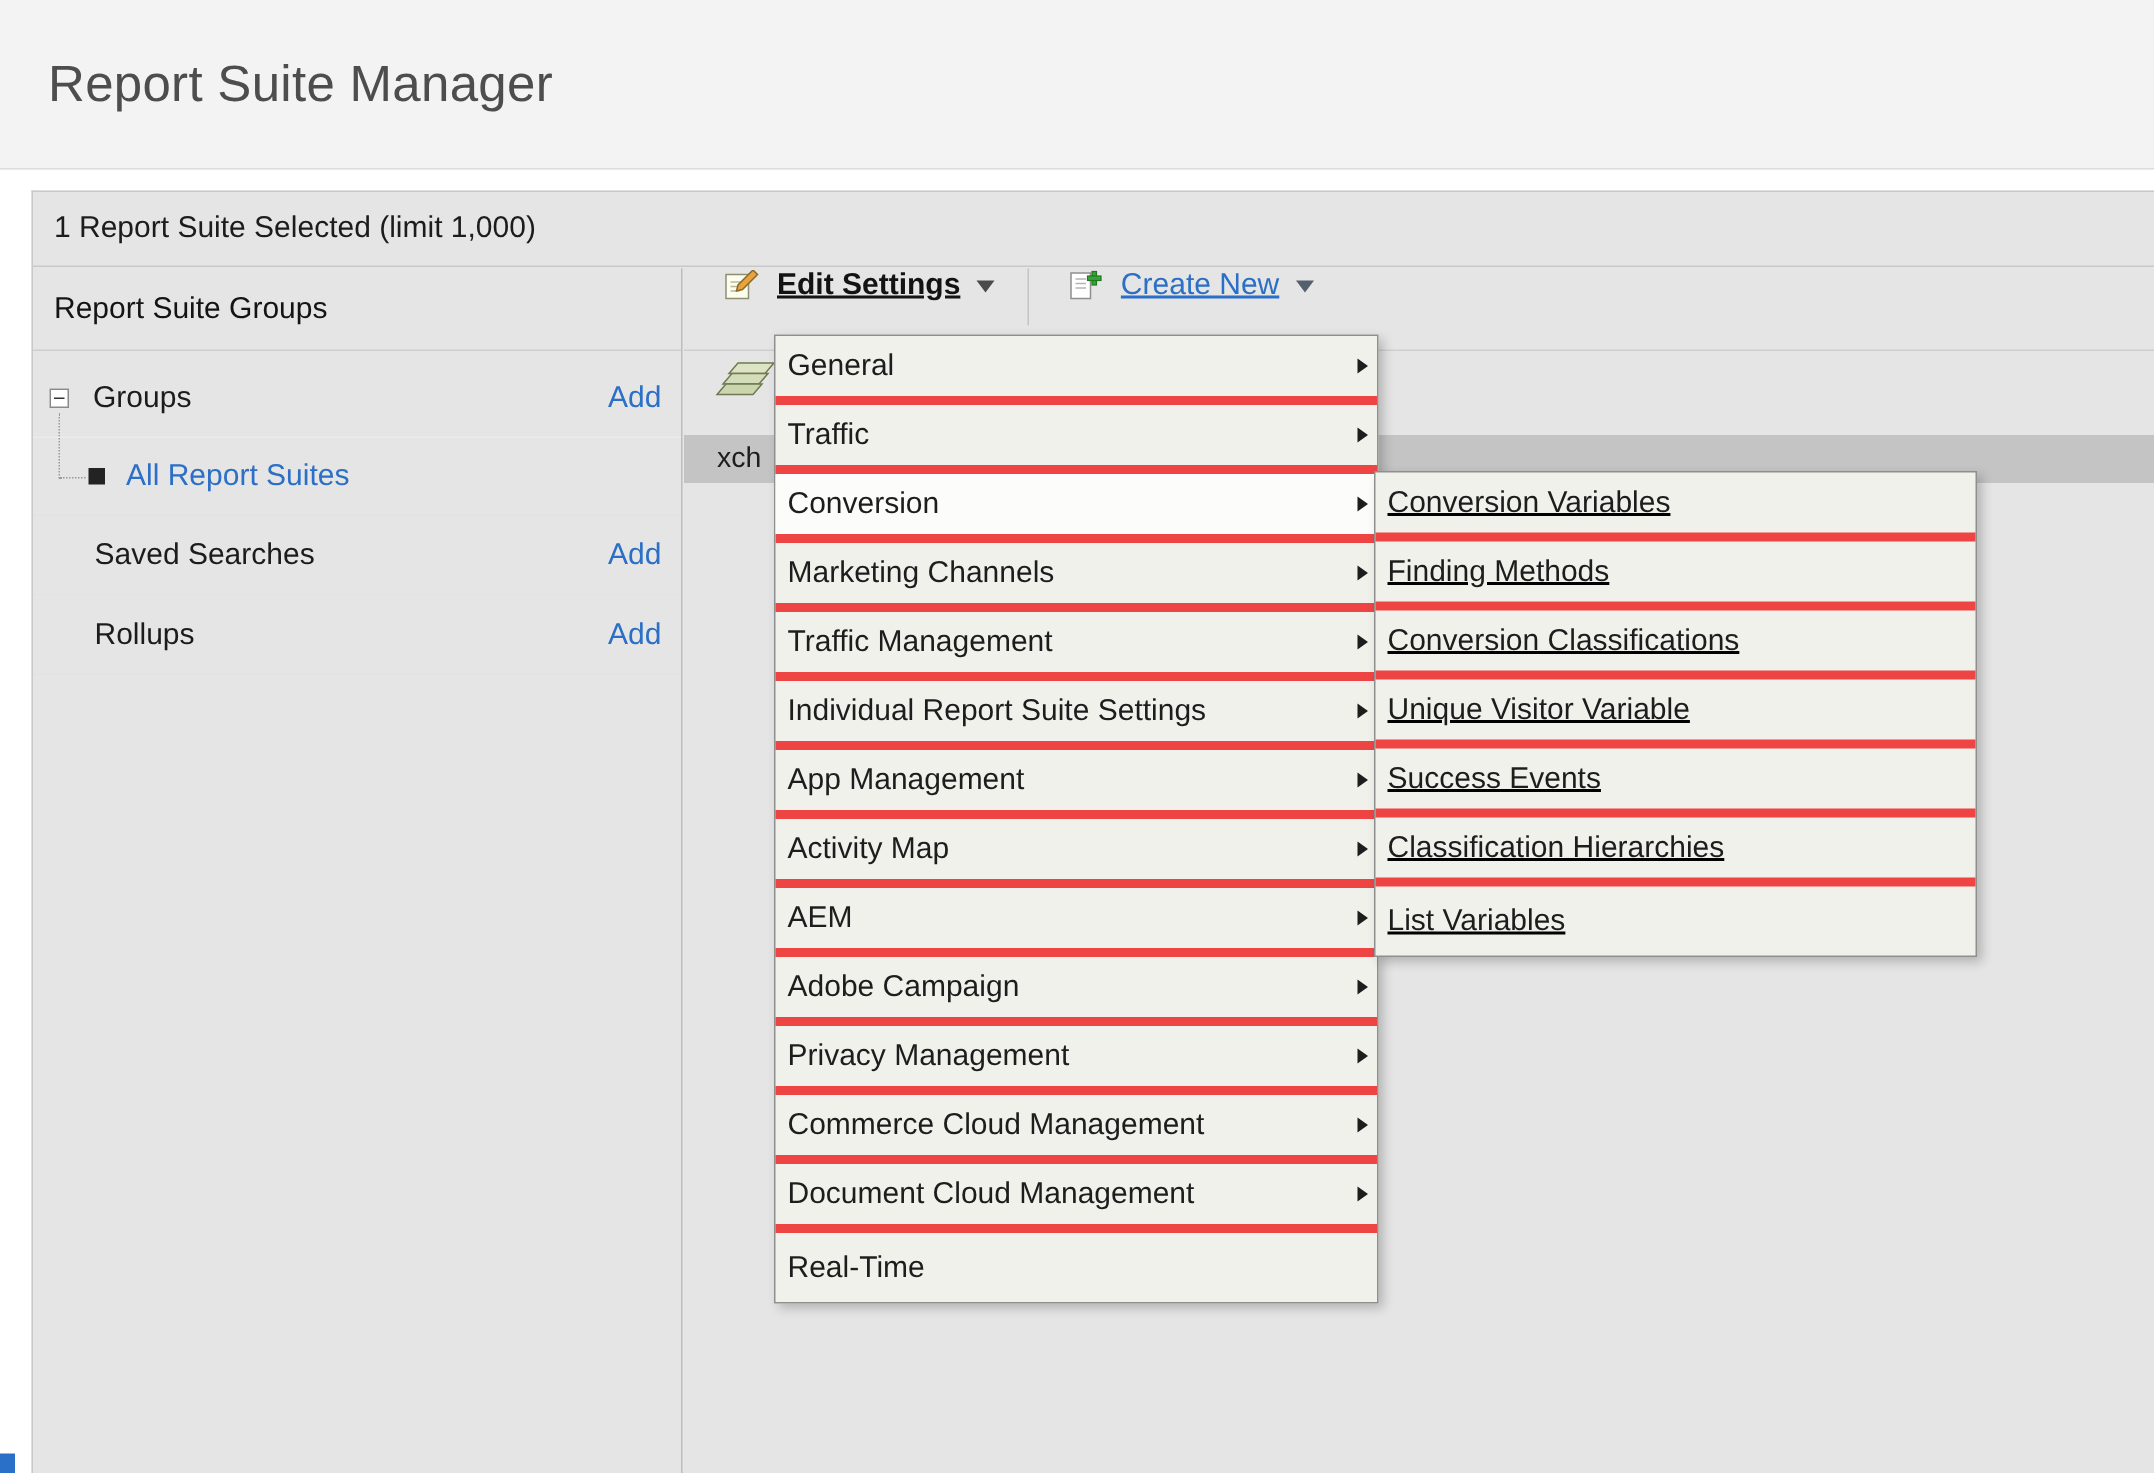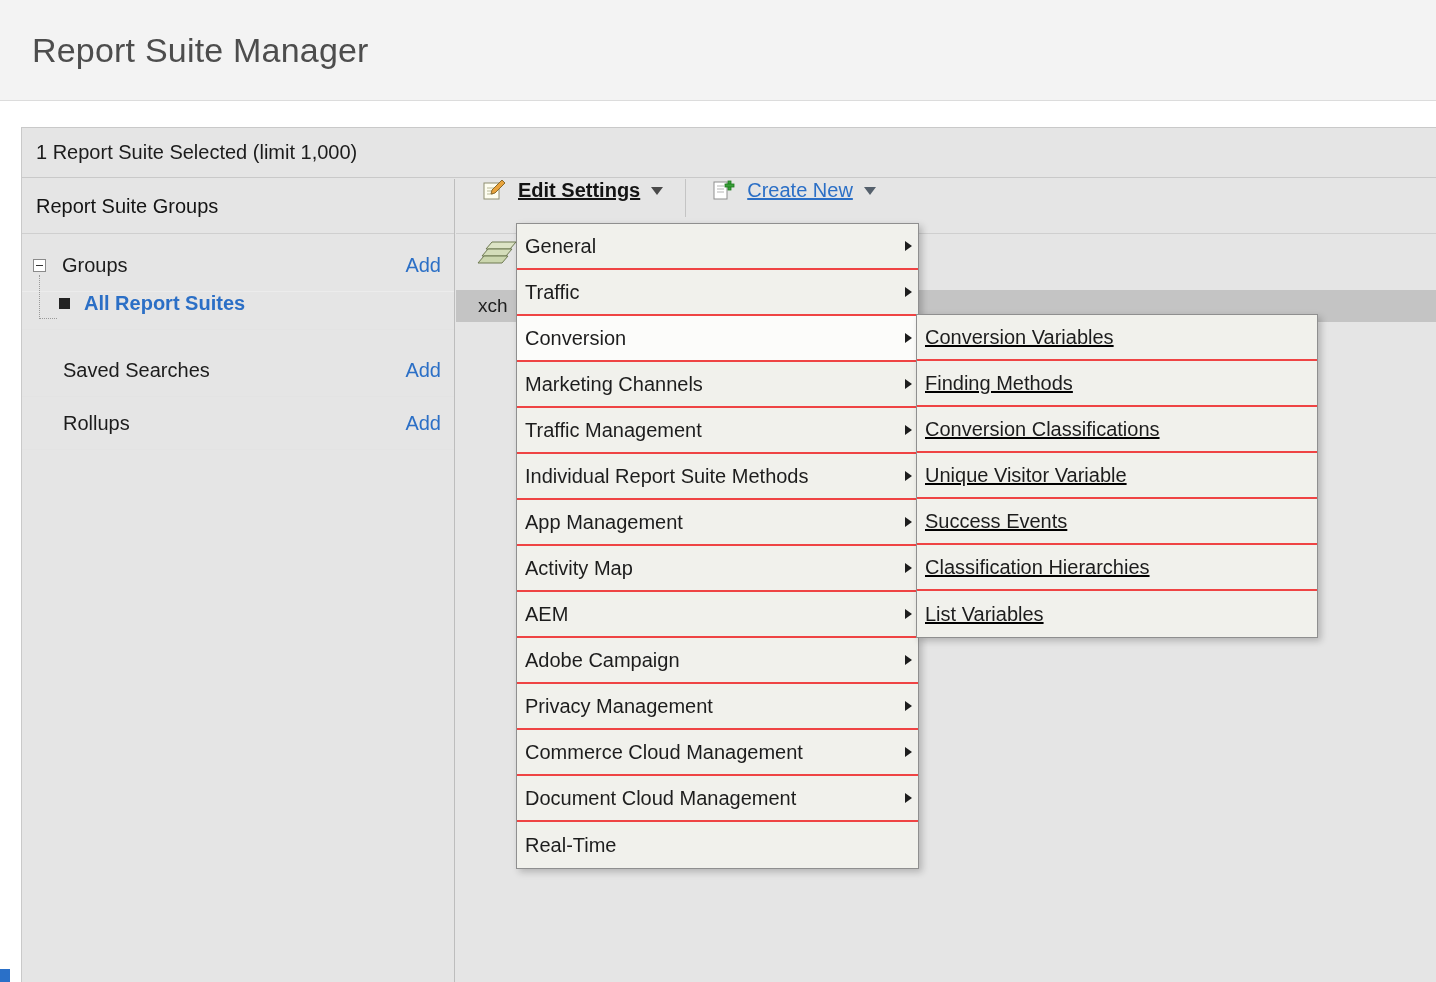--- a/index.html
+++ b/index.html
@@ -4,21 +4,21 @@
 <style>
   html,body{margin:0;padding:0;}
   body{
     width:1436px;height:982px;position:relative;overflow:hidden;
     background:#ffffff;
     font-family:"Liberation Sans", sans-serif;
     -webkit-font-smoothing:antialiased;
   }
   
   .app-header{
-    position:absolute;left:0;top:0;width:1436px;height:101px;
+    position:absolute;left:0;top:0;width:1436px;height:113px;
     background:#f3f3f3;border-bottom:1px solid #dcdcdc;
     display:flex;align-items:center;box-sizing:border-box;
   }
   .app-title{margin-left:32px;font-size:34px;font-weight:400;color:#4d4d4d;letter-spacing:.2px;}
 
   
   .main-box{
     position:absolute;left:21px;top:127px;width:1415px;height:855px;
     border-top:1px solid #c9c9c9;border-left:1px solid #c9c9c9;
     box-sizing:border-box;background:#e5e5e5;
@@ -39,21 +39,21 @@
     height:55px;border-bottom:1px solid #cfcfcf;box-sizing:border-box;
     display:flex;align-items:center;padding-left:14px;
     font-size:20px;color:#141414;
   }
   .side-row{
     position:absolute;left:0;right:0;
     border-bottom:1px solid #e3e3e3;box-sizing:border-box;
     display:flex;align-items:center;font-size:20px;color:#1c1c1c;
   }
   .row-groups{top:61px;height:52px;border-bottom-color:#ececec;}
-  .row-ars{top:99px;height:52px;font-weight:bold;}
+  .row-ars{top:113px;height:52px;}
   .row-saved{top:165px;height:53px;}
   .row-rollups{top:218px;height:53px;}
   .add-link{
     position:absolute;right:13px;color:#2b6fc6;font-size:20px;cursor:pointer;
   }
   .blue-link{color:#2b6fc6;cursor:pointer;}
   
   .expander{
     position:absolute;left:11px;top:50%;margin-top:-7px;width:13px;height:13px;
     border:1px solid #8a8a8a;background:#fff;box-sizing:border-box;
@@ -107,21 +107,21 @@
     background:#f1f1ec;border:1px solid #8f8f8f;box-sizing:border-box;
     box-shadow:3px 3px 7px rgba(0,0,0,.22);
   }
   .submenu{
     position:absolute;left:916px;top:314px;width:402px;z-index:21;
     background:#f1f1ec;border:1px solid #8f8f8f;box-sizing:border-box;
     box-shadow:3px 3px 7px rgba(0,0,0,.22);
     text-decoration:underline;
   }
   .menu-item{
-    height:46px;border-bottom:2px solid #ef4444;box-sizing:border-box;
+    height:46px;border-bottom:6px solid #ef4444;box-sizing:border-box;
     display:flex;align-items:center;padding:0 26px 0 8px;position:relative;
     font-size:20px;color:#1d1d1d;cursor:pointer;
   }
   .menu-item:last-child{border-bottom:none;}
   .menu-item.open{background:#fcfcfa;}
   .mi-arrow{
     position:absolute;right:6px;top:50%;margin-top:-5px;width:0;height:0;
     border-left:7px solid #1d1d1d;border-top:5px solid transparent;border-bottom:5px solid transparent;
   }
 
@@ -229,21 +229,21 @@
   </div>
   <div class="menu-item">
     <span>Marketing Channels</span>
     <span class="mi-arrow"></span>
   </div>
   <div class="menu-item">
     <span>Traffic Management</span>
     <span class="mi-arrow"></span>
   </div>
   <div class="menu-item">
-    <span>Individual Report Suite Methods</span>
+    <span>Individual Report Suite Settings</span>
     <span class="mi-arrow"></span>
   </div>
   <div class="menu-item">
     <span>App Management</span>
     <span class="mi-arrow"></span>
   </div>
   <div class="menu-item">
     <span>Activity Map</span>
     <span class="mi-arrow"></span>
   </div>

